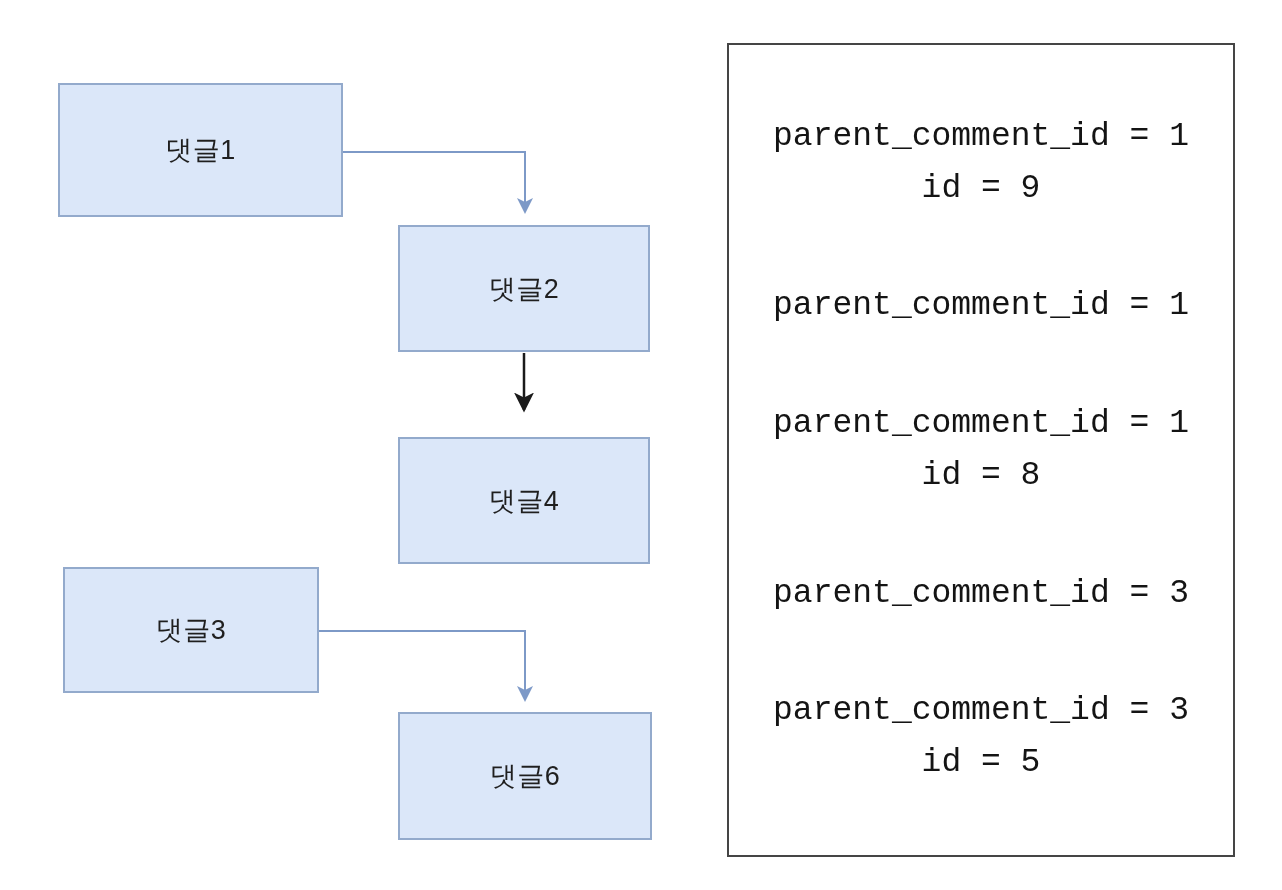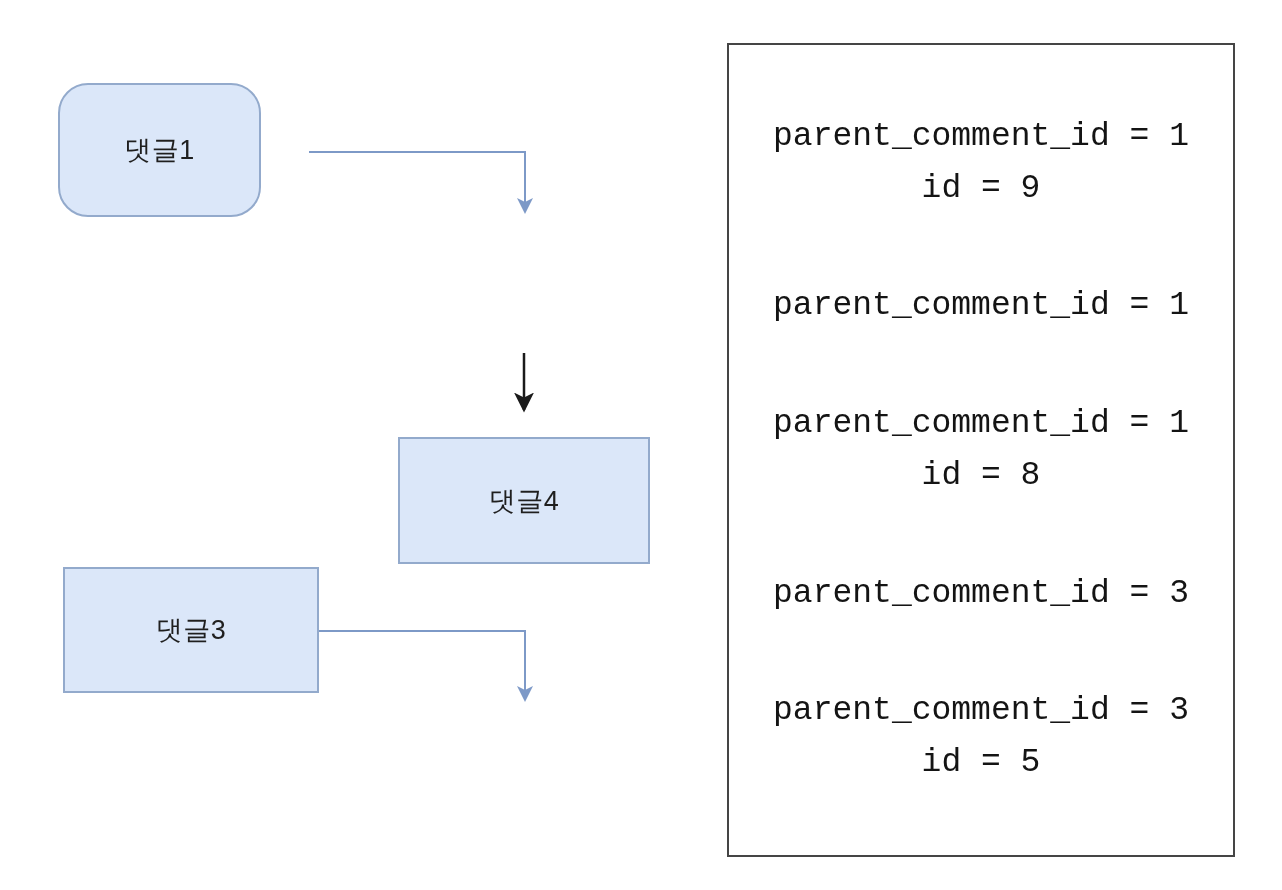--- a/index.html
+++ b/index.html
@@ -30,21 +30,21 @@
     background: #dbe7f9;
     border: 2px solid #93aacc;
     box-sizing: border-box;
     display: flex;
     align-items: center;
     justify-content: center;
     color: #1f1f1f;
     font-size: 27px;
     letter-spacing: 0.5px;
   }
-  .node-1 { left: 58px;  top: 83px;  width: 203px; height: 134px; border-radius: 30px; }
+  .node-1 { left: 58px;  top: 83px;  width: 285px; height: 134px; }
   .node-2 { left: 398px; top: 225px; width: 252px; height: 127px; }
   .node-4 { left: 398px; top: 420px; width: 252px; height: 127px; margin-top: 17px; }
   .node-3 { left: 63px;  top: 567px; width: 256px; height: 126px; }
   .node-6 { left: 398px; top: 712px; width: 254px; height: 128px; }
   .panel {
     position: absolute;
     left: 727px;
     top: 43px;
     width: 508px;
     height: 814px;
@@ -78,25 +78,31 @@
       </marker>
     </defs>
     <path d="M 309 152 L 525 152 L 525 212" fill="none" stroke="#7d99c7" stroke-width="2" marker-end="url(#arrow-blue)"></path>
     <path d="M 524 353 L 524 410" fill="none" stroke="#1a1a1a" stroke-width="2.5" marker-end="url(#arrow-black)"></path>
     <path d="M 319 631 L 525 631 L 525 700" fill="none" stroke="#7d99c7" stroke-width="2" marker-end="url(#arrow-blue)"></path>
   </svg>
 
   <div class="node node-1">
     <span>댓글1</span>
   </div>
+  <div class="node node-2">
+    <span>댓글2</span>
+  </div>
   <div class="node node-4">
     <span>댓글4</span>
   </div>
   <div class="node node-3">
     <span>댓글3</span>
+  </div>
+  <div class="node node-6">
+    <span>댓글6</span>
   </div>
 
   <div class="panel">
     <div class="panel-entry">
       <div>parent_comment_id = 1</div>
       <div>id = 9</div>
     </div>
     <div class="panel-entry">
       <div>parent_comment_id = 1</div>
     </div>

